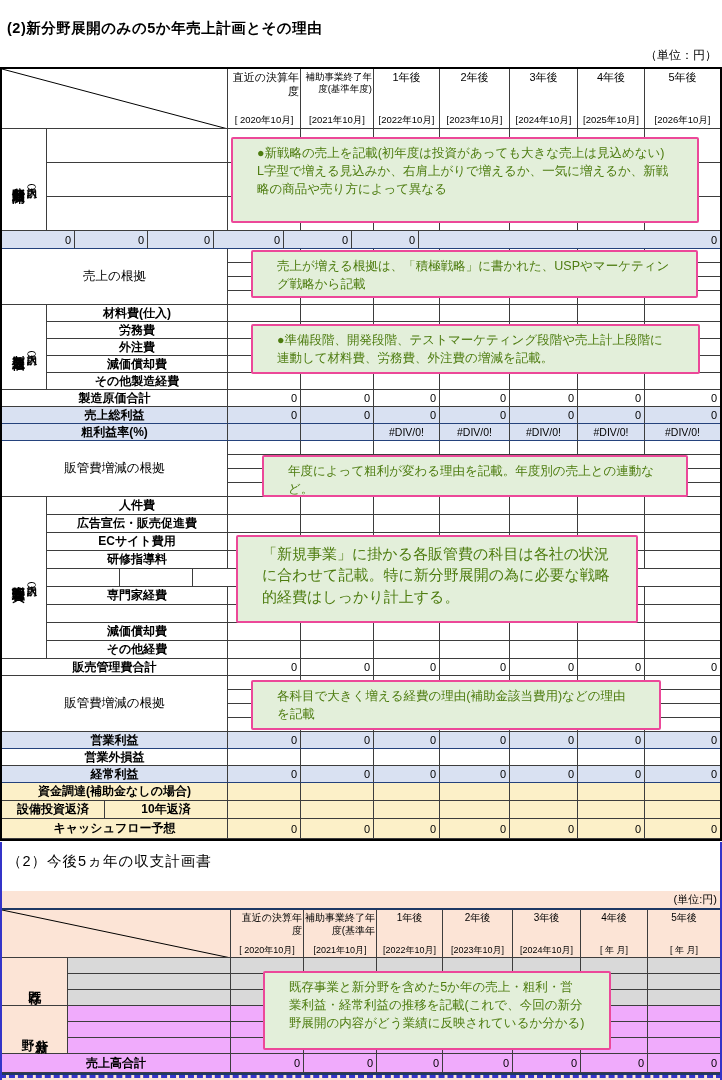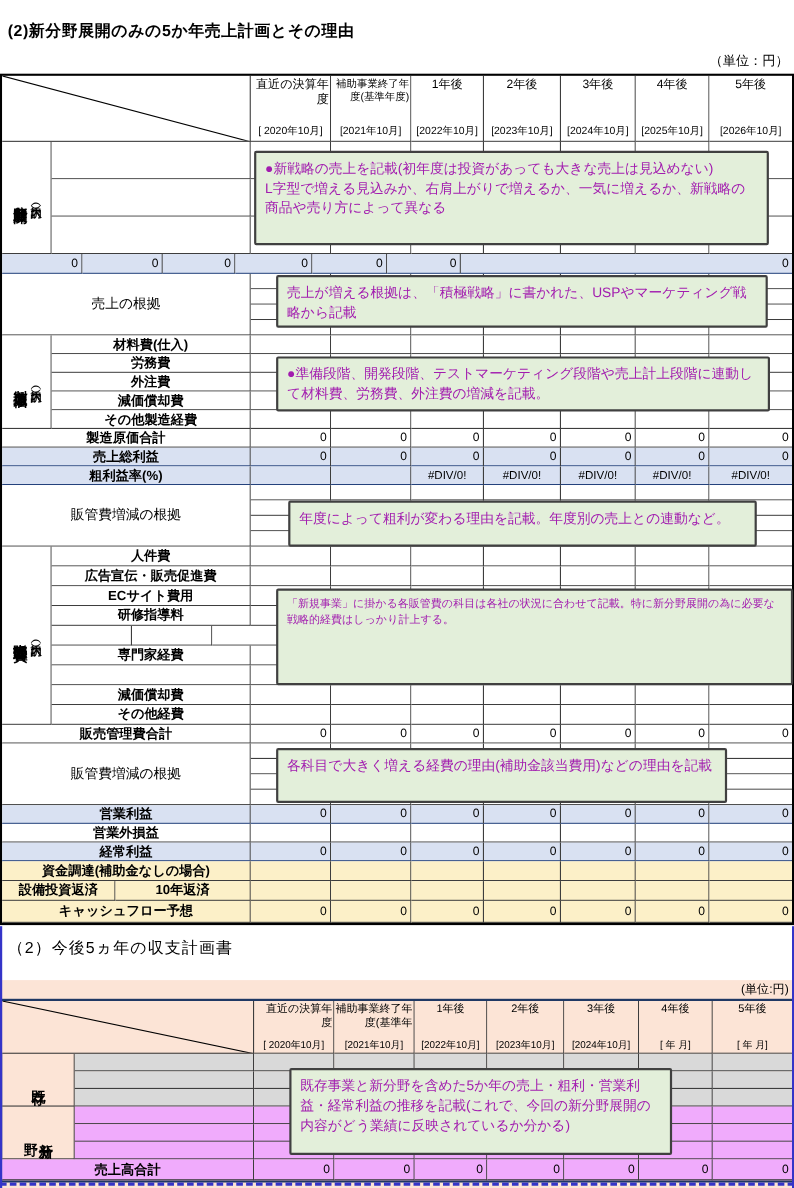--- a/index.html
+++ b/index.html
@@ -47,28 +47,28 @@
   #t1{left:0;top:67px;width:722px;border:2px solid #000;background:#fff}
   #band{left:0;top:891px;width:722px;height:189px;background:#FCE4D6}
   #t2{left:0;top:908px;width:722px;border:2px solid #1F3864;background:#FCE4D6}
   #t2 .c{border-right-color:#3d3d3d}
   .lab229{width:229px}.sub2{width:163px}
   .corner2{width:229px;position:relative;padding:0;background:#FCE4D6}
   #t2 .hc{background:#FCE4D6;font-size:10px}
   #t2 .hc .hd{font-size:9px}
   .gcat2{width:66px;border-right:1px solid #3d3d3d;border-bottom:1px solid #3d3d3d;display:flex;align-items:center;justify-content:center}
   
-  .note{position:absolute;background:#E3EFDA;border:2px solid #404040;border-radius:2px;
-        padding:6px 8px;font-size:12.5px;line-height:1.42;color:#a21caf;z-index:6}
+  .note{position:absolute;background:#E3EFDA;border:2px solid #ec4899;border-radius:2px;
+        padding:6px 24px;font-size:12.5px;line-height:1.42;color:#4d7c0f;z-index:6}
   .pre{white-space:pre-line}
   #n1{left:231px;top:137px;width:468px;height:86px}
   #n2{left:251px;top:250px;width:447px;height:48px}
   #n3{left:251px;top:324px;width:449px;height:50px}
   #n4{left:262px;top:455px;width:426px;height:42px}
-  #n5{left:251px;top:535px;width:470px;height:88px;font-size:10px}
+  #n5{left:236px;top:535px;width:402px;height:88px;font-size:15px}
   #n6{left:251px;top:680px;width:410px;height:50px}
   #n7{left:263px;top:971px;width:348px;height:79px;font-size:12.5px}
   
   #pagebreak{left:0;top:1075px;width:722px;border-top:3px dashed #3434C8;z-index:7}
   #blueL{left:0;top:842px;width:2px;height:238px;background:#3434C8}
   #blueR{right:0;top:842px;width:2px;height:238px;background:#3434C8}
 </style>
 </head>
 <body>
 

